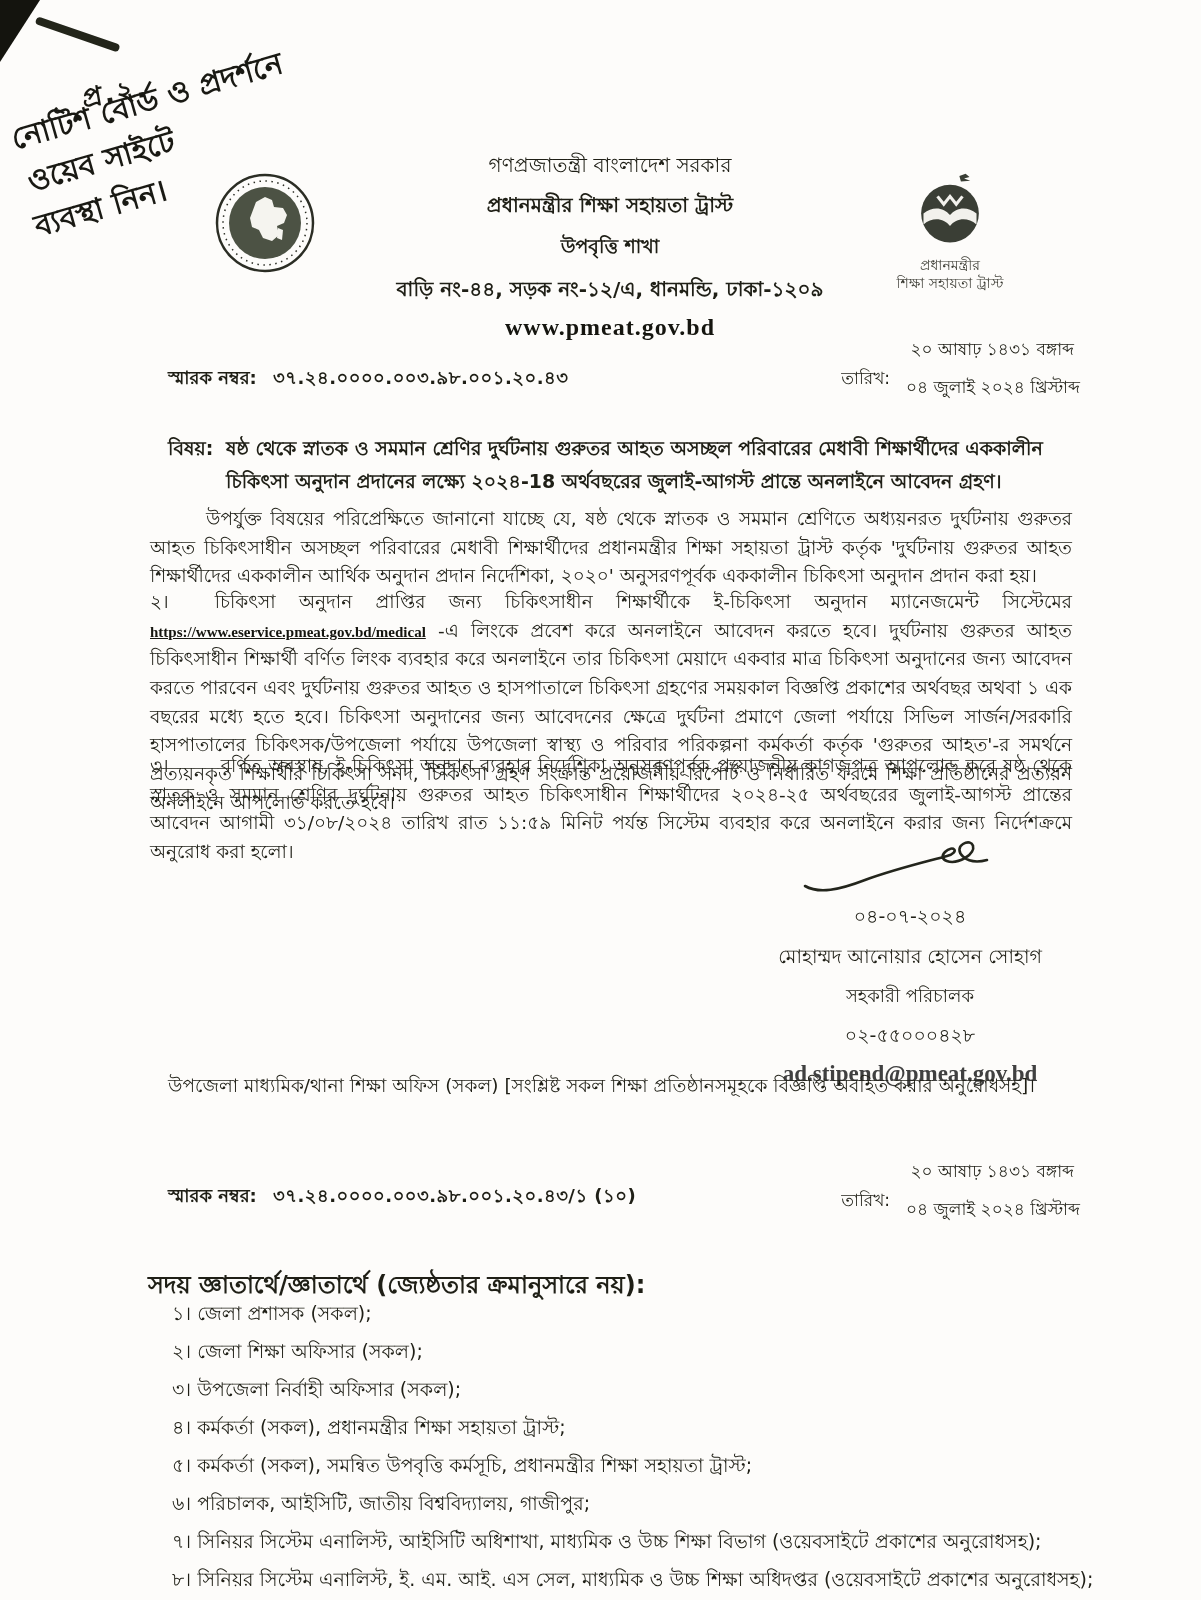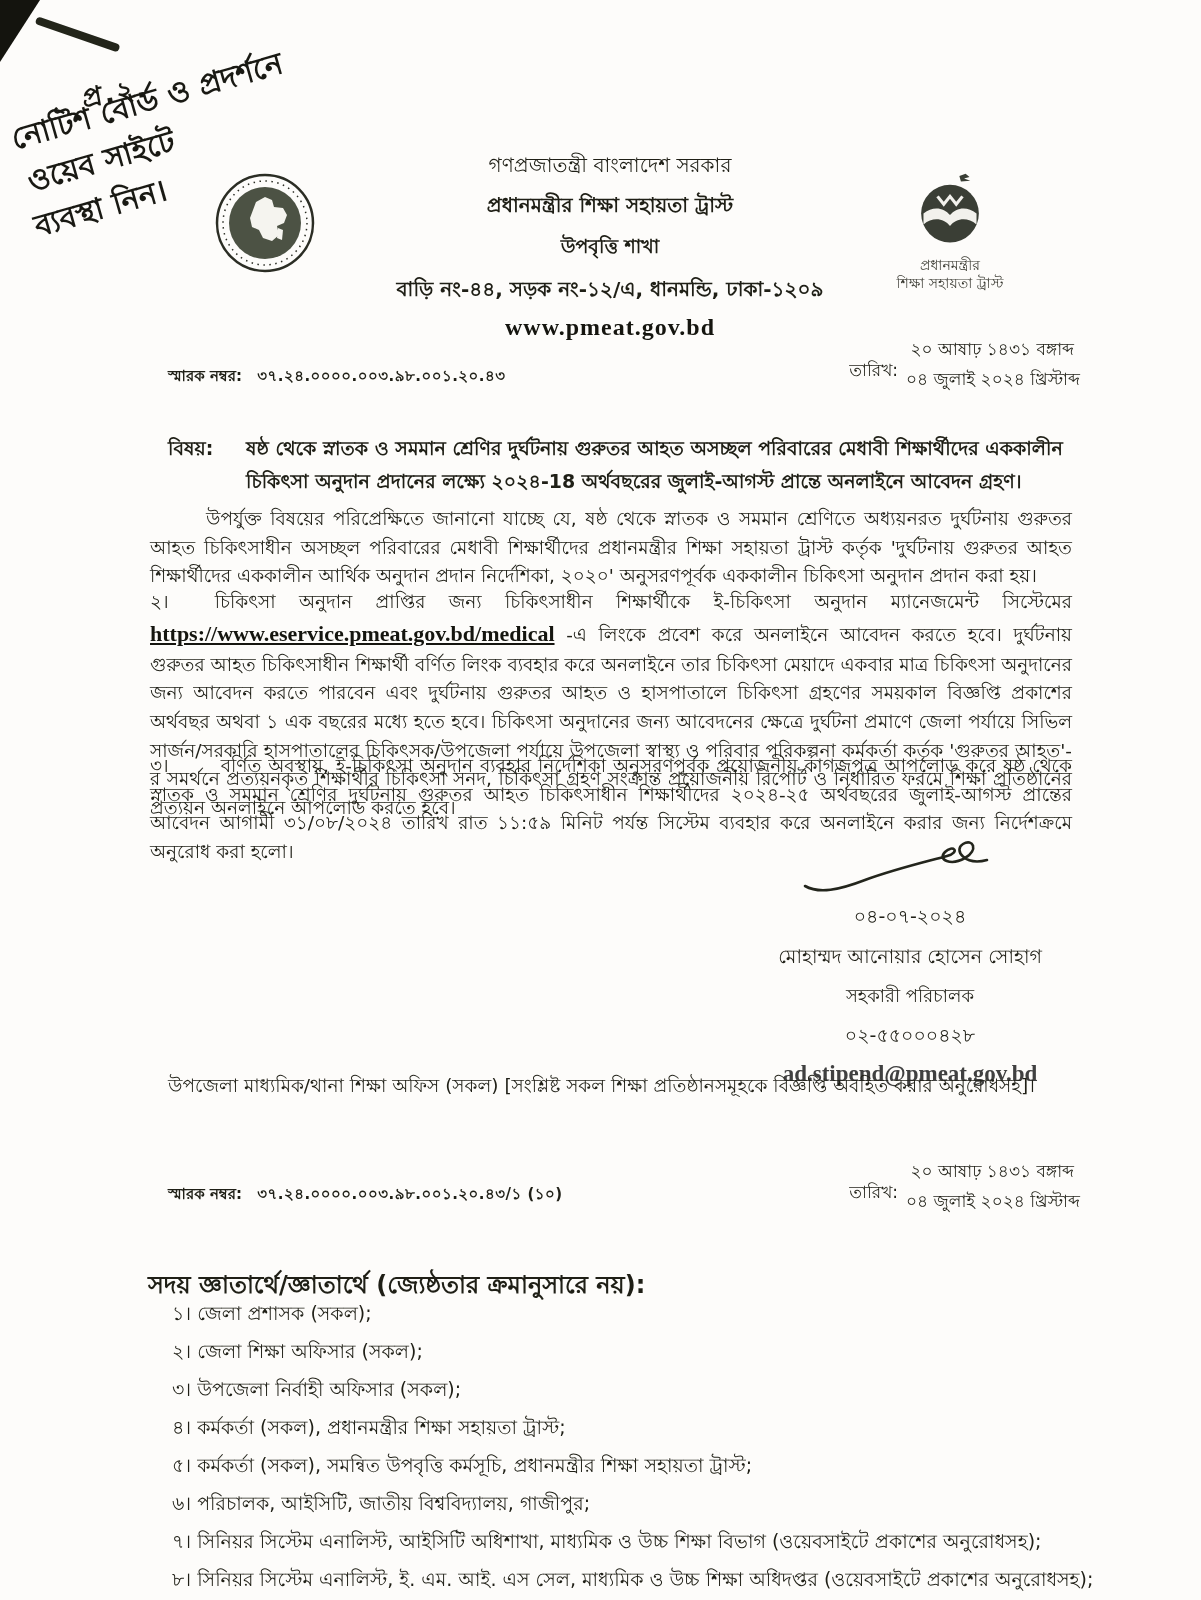--- a/index.html
+++ b/index.html
@@ -43,49 +43,49 @@
   .header-text .org{font-size:20px;font-weight:bold;margin-top:7px;}
   .header-text .branch{font-size:19px;font-weight:bold;margin-top:9px;}
   .header-text .addr{font-size:20px;font-weight:bold;margin-top:10px;}
   .header-text .web{
     font-size:24px;font-weight:bold;margin-top:7px;letter-spacing:1px;
     font-family:"Liberation Serif","DejaVu Serif",serif;color:#15150f;
   }
   .logo-right{position:absolute;left:893px;top:173px;width:114px;text-align:center;}
   .logo-right .caption{font-size:14px;line-height:1.25;color:#3a3a32;margin-top:2px;}
   
-  .memo-row{position:absolute;font-size:15px;font-weight:bold;white-space:nowrap;}
+  .memo-row{position:absolute;font-size:18px;font-weight:bold;white-space:nowrap;}
   .memo-row .num{margin-left:10px;letter-spacing:0.5px;}
   .memo1{left:168px;top:364px;}
   .memo2{left:168px;top:1182px;}
   .date-block{position:absolute;width:250px;font-size:17px;}
   .date-block .bn{text-align:right;padding-right:6px;}
-  .date-block .row2{display:flex;justify-content:flex-end;gap:8px;margin-top:2px;}
+  .date-block .row2{display:flex;justify-content:flex-end;gap:16px;margin-top:10px;}
   .date-block .lbl{transform:translateY(-9px);}
   .date1{left:830px;top:336px;}
   .date2{left:830px;top:1158px;}
   
   .subject{
     position:absolute;left:168px;top:432px;width:912px;
-    display:flex;font-size:19px;font-weight:bold;line-height:1.75;gap:20px;
+    display:flex;font-size:19px;font-weight:bold;line-height:1.75;
   }
   .subject .lbl{flex:0 0 58px;}
   .subject .txt{flex:1;}
   .para{
     position:absolute;left:150px;width:922px;
     font-size:18.5px;line-height:1.55;text-align:justify;color:#22221a;
   }
   .para1{top:505px;text-indent:56px;}
   .para2{top:588px;}
   .para3{top:752px;}
   .tab{display:inline-block;width:46px;}
   .tab-sm{display:inline-block;width:52px;}
   .url-link{
     font-family:"Liberation Serif","DejaVu Serif",serif;
-    font-size:22px;font-weight:600;text-decoration:underline;color:#15150f;
+    font-size:15px;font-weight:600;text-decoration:underline;color:#15150f;
   }
   
   .sig-block{position:absolute;left:755px;top:834px;width:310px;text-align:center;}
   .sig-block .scribble{margin-bottom:2px;}
   .sig-block .sdate{font-size:19px;}
   .sig-block .name{font-size:19px;margin-top:8px;}
   .sig-block .title{font-size:18px;margin-top:8px;}
   .sig-block .phone{font-size:19px;margin-top:8px;}
   .sig-block .email{
     font-size:23px;font-weight:bold;margin-top:8px;

